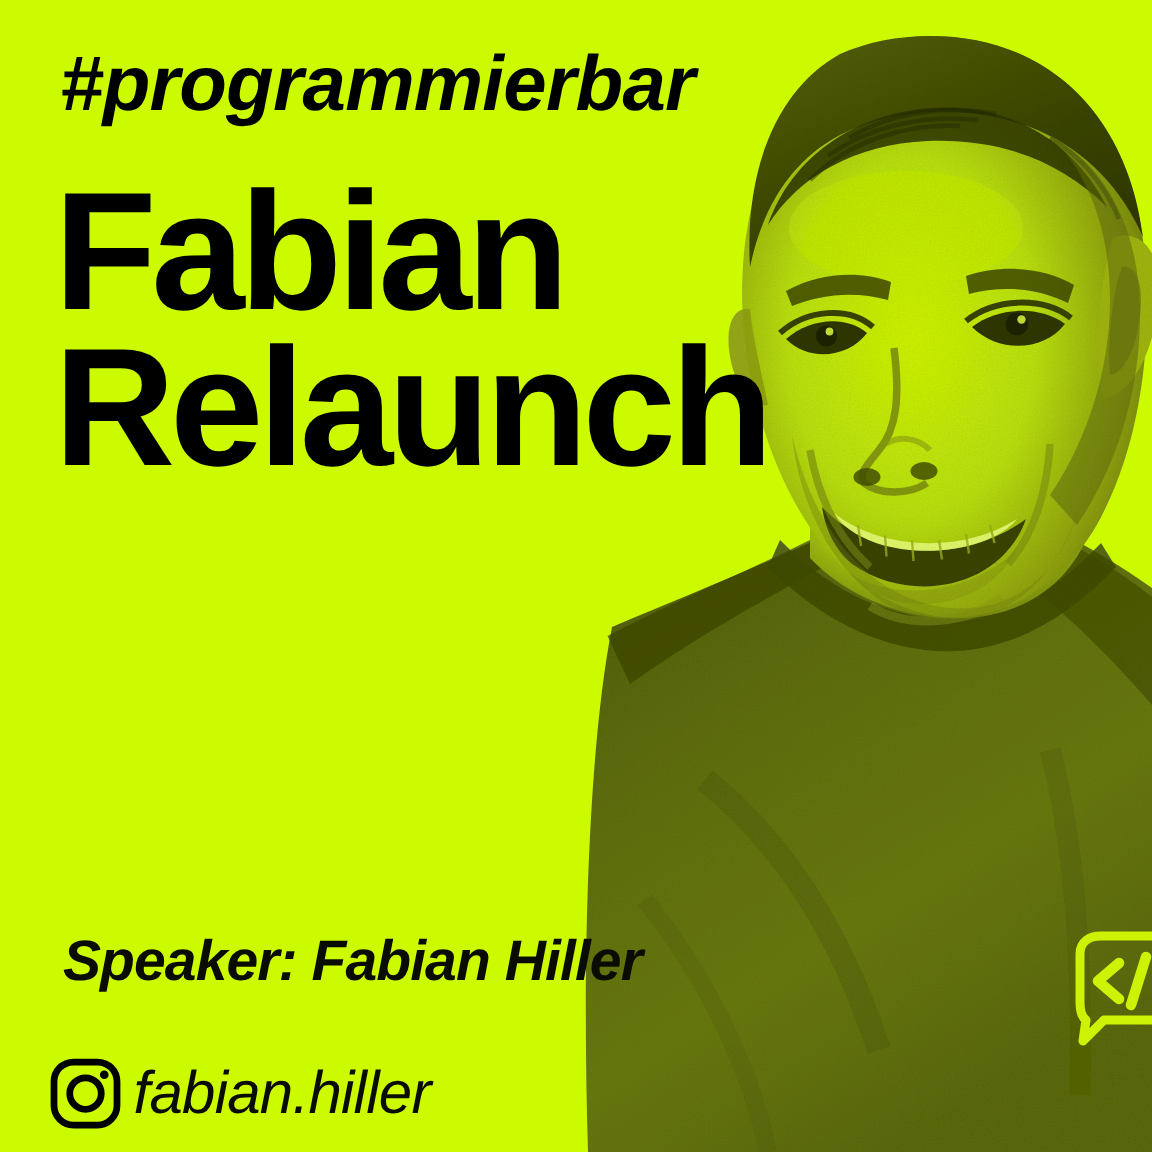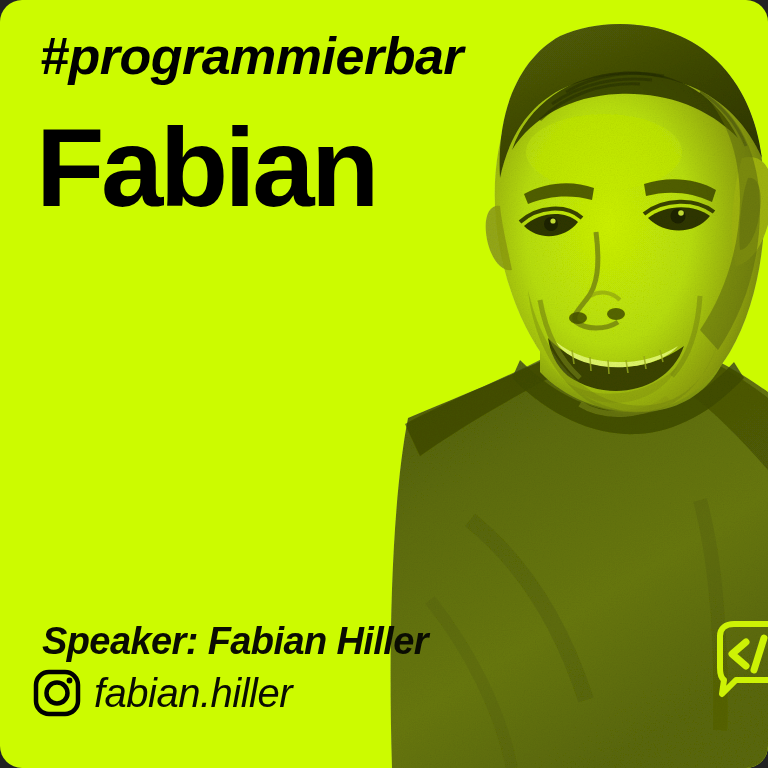--- a/index.html
+++ b/index.html
@@ -12,21 +12,20 @@
     font-family: "Liberation Sans", sans-serif;
   }
 
   #poster {
     position: relative;
     width: 768px;
     height: 768px;
     overflow: hidden;
     background: #ccfb00;
     user-select: none;
-    border-radius: 22px;
   }
 
   
   .photo-layer {
     position: absolute;
     inset: 0;
     z-index: 1;
     pointer-events: none;
   }
   .photo-svg { display: block; width: 768px; height: 768px; }
@@ -74,24 +73,24 @@
     font-style: italic;
     letter-spacing: -0.6px;
     color: #0a0c02;
     line-height: 1;
     white-space: nowrap;
   }
 
   .handle-row {
     position: absolute;
     left: 32px;
-    top: 668px;
+    top: 704px;
     display: flex;
     align-items: center;
-    gap: 12px;
+    gap: 7px;
     white-space: nowrap;
   }
   .ig-icon { display: block; width: 50px; height: 50px; flex: none; }
   .handle-text {
     font-size: 40px;
     font-weight: 400;
     font-style: italic;
     letter-spacing: -0.5px;
     color: #0a0c02;
     line-height: 1;
@@ -284,20 +283,21 @@
       <path d="M 70 22 L 84 34 L 70 46" fill="none" stroke="#cdf205" stroke-width="7" stroke-linecap="round" stroke-linejoin="round"></path>
     </svg>
   </div>
 
   <div class="text-layer">
 
     <div class="hashtag">#programmierbar</div>
 
     <div class="title">
       <span class="line">Fabian</span>
+      <span class="line">Relaunch</span>
     </div>
 
     <div class="speaker">Speaker: Fabian Hiller</div>
 
     <div class="handle-row">
       <svg class="ig-icon" viewBox="0 0 50 50" xmlns="http://www.w3.org/2000/svg" aria-hidden="true">
         <rect x="4" y="4" width="42" height="42" rx="13" ry="13" fill="none" stroke="#000" stroke-width="4.5"></rect>
         <circle cx="25" cy="25" r="10.5" fill="none" stroke="#000" stroke-width="4.5"></circle>
         <circle cx="37.5" cy="12.5" r="2.9" fill="#000"></circle>
       </svg>

